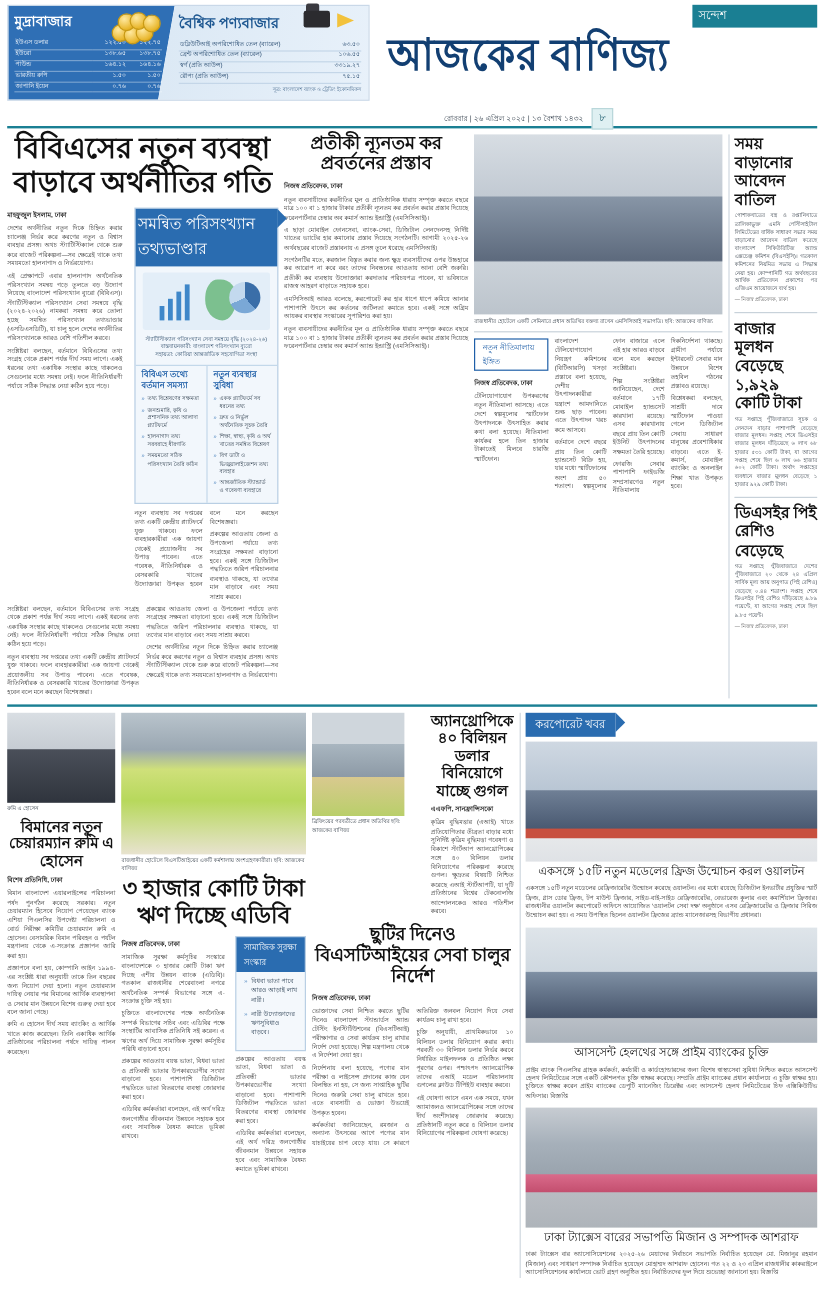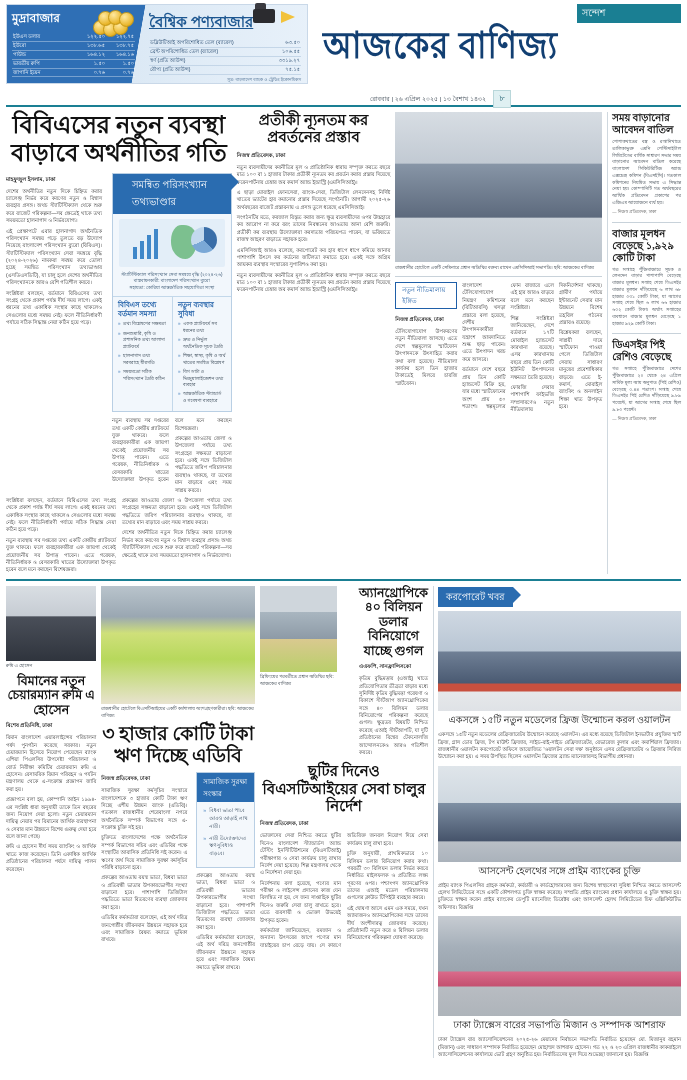--- a/index.html
+++ b/index.html
@@ -25,21 +25,21 @@
   .mh-cur h3{margin:0 0 4px 0;font-size:11.5px;letter-spacing:.2px;}
   .coins{position:absolute;right:2px;top:2px;width:46px;height:30px;}
   .coin{position:absolute;width:13px;height:13px;border-radius:50%;
     background:radial-gradient(circle at 35% 30%,#ffe9a0,#e8b52a 70%,#b98607);
     border:1px solid #c89a16;}
   table.rates{width:100%;border-collapse:collapse;}
   table.rates td{font-size:5.1px;color:#fff;padding:1.1px 1px;line-height:1.12;}
   table.rates tr{border-bottom:1px solid rgba(255,255,255,.35);}
   table.rates td.num{text-align:right;width:27px;}
   .mh-comm{flex:1;padding:5px 6px 3px 10px;box-sizing:border-box;position:relative;color:#1d4b7d;}
-  .mh-comm h3{margin:0 0 4px 0;font-size:15px;color:#1d5791;text-decoration:underline;}
+  .mh-comm h3{margin:0 0 4px 0;font-size:12px;color:#1d5791;}
   table.comm{width:100%;border-collapse:collapse;}
   table.comm td{font-size:5.1px;color:#21456b;padding:1.2px 1px;line-height:1.12;
     border-bottom:1px solid #c4d6e8;}
   table.comm td.num{text-align:right;width:34px;}
   .src{font-size:4.3px;color:#45688c;text-align:right;margin-top:2px;}
   .cam{position:absolute;right:26px;top:-2px;width:30px;height:24px;}
   .cam .body{position:absolute;left:2px;top:6px;width:22px;height:14px;background:#2b2b2f;border-radius:2px;}
   .cam .lens{position:absolute;left:4px;top:0px;width:11px;height:11px;background:#3a3a40;border-radius:2px;}
   .cam .gold{position:absolute;right:-14px;top:8px;width:0;height:0;
     border-left:14px solid #f2c23c;border-top:6px solid transparent;border-bottom:6px solid transparent;}
@@ -67,21 +67,21 @@
   .byline{font-size:5.4px;font-weight:bold;color:#1b1b1b;margin:3px 0 4px 0;}
   .ffill{font-size:5.1px;color:#333;line-height:1.45;text-align:justify;}
   .ffill p{margin:0 0 3px 0;}
   .kicker{display:inline-block;background:#1f5fa8;color:#fff;font-size:6.5px;
     padding:1.5px 6px;margin-bottom:4px;}
   .kicker.outline{background:#fff;color:#1f5fa8;border:1px solid #1f5fa8;}
   .twocol{column-count:2;column-gap:6px;}
   .threecol{column-count:3;column-gap:5px;}
   
   .infobox{border:1px solid #b9cfe4;background:#f2f7fc;margin:0 0 5px 0;}
-  .infobox .ib-head{background:#2a6cb0;color:#fff;font-size:10px;padding:3px 19px;position:relative;}
+  .infobox .ib-head{background:#2a6cb0;color:#fff;font-size:13px;padding:3px 2px;position:relative;}
   .infobox .ib-head:after{content:"";position:absolute;right:-8px;top:0;
     border-left:8px solid #2a6cb0;border-top:8px solid transparent;border-bottom:8px solid transparent;}
   .ib-art{height:48px;margin:5px 6px;background:#e3eef8;border-radius:2px;position:relative;overflow:hidden;}
   .bar{position:absolute;bottom:8px;background:#3f87c9;width:4px;}
   .mapsh{position:absolute;left:52px;top:6px;width:26px;height:34px;background:#7cc08f;
     border-radius:40% 50% 45% 55%/45% 40% 55% 50%;}
   .pie{position:absolute;right:8px;top:8px;width:26px;height:26px;border-radius:50%;
     background:conic-gradient(#3a6ea8 0 38%,#7aa8d6 38% 68%,#c3d9ee 68% 100%);}
   .ib-cap{font-size:4.5px;color:#2b4a68;text-align:center;line-height:1.5;padding:0 5px 4px;}
   .ib-split{display:flex;border-top:1px solid #c3d8ea;}
@@ -105,21 +105,21 @@
   .ph-sign{background:linear-gradient(#dfe5ea 0%,#cfd8e0 38%,#7e8fa3 39%,#46546b 78%,#b9bfc6 79%,#aab2bb 100%);}
   .ph-flowers2{background:linear-gradient(#c7ccd2 0%,#a6b0ba 30%,#9aa4ae 55%,#d96a8a 56%,#c45070 70%,#b8bcc2 71%,#aeb4ba 100%);}
   .ph-port{background:linear-gradient(#d9dee3 0%,#c6ccd3 40%,#4a4f59 41%,#2f343d 100%);}
   .ph-panel{background:linear-gradient(#d7dde3 0%,#c2cad3 34%,#8795a6 35%,#5d6a7d 70%,#cbd2d9 71%,#bcc4cc 100%);}
   .head-band{background:#2a6cb0;color:#fff;font-size:9.5px;padding:2.5px 8px;display:inline-block;position:relative;}
   .head-band:after{content:"";position:absolute;right:-8px;top:0;
     border-left:8px solid #2a6cb0;border-top:8px solid transparent;border-bottom:8px solid transparent;}
   .thin-rule{height:1px;background:#c8d2da;margin:5px 0;}
   .thick-rule{height:2px;background:#1a7f93;margin:5px 0;}
   .side-item{margin-bottom:6px;}
-  .side-item h4{margin:0 0 3px 0;font-size:10px;color:#111;font-family:"Liberation Serif",serif;line-height:1.2;}
+  .side-item h4{margin:0 0 3px 0;font-size:13px;color:#111;font-family:"Liberation Serif",serif;line-height:1.2;}
   .side-item p{margin:0;font-size:4.5px;color:#38424c;line-height:1.5;text-align:justify;}
   .credit{font-size:4.3px;color:#555;margin-top:2px;}
   .row-flex{display:flex;gap:5px;}
 </style>
 </head>
 <body>
 
 <div class="page">
 
   <div class="masthead">

